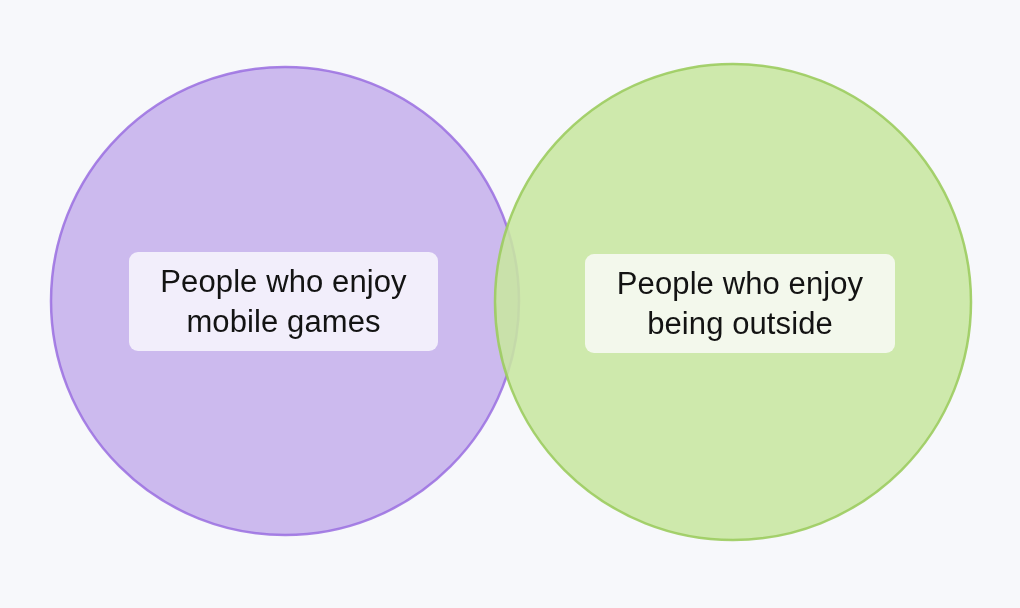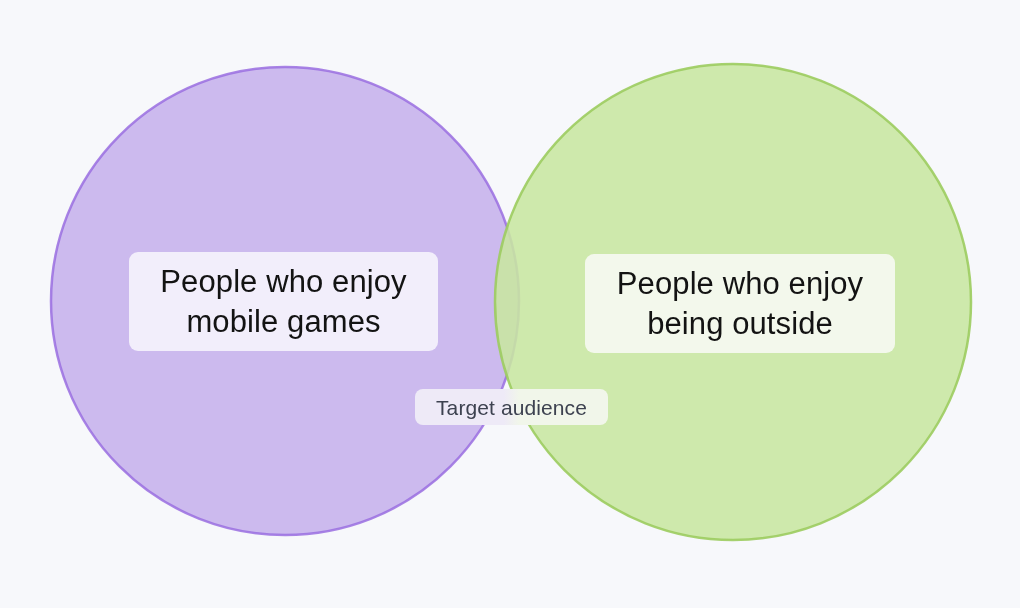--- a/index.html
+++ b/index.html
@@ -83,15 +83,14 @@
     <circle id="circle-left" cx="285" cy="301" r="234" fill="#c6b0ec" fill-opacity="0.88" stroke="#9a6fe0" stroke-opacity="0.85" stroke-width="2.5"></circle>
     <circle id="circle-right" cx="733" cy="302" r="238" fill="#c8e6a0" fill-opacity="0.88" stroke="#9ccc5f" stroke-opacity="0.9" stroke-width="2.5"></circle>
   </svg>
 
   <div class="set-label" id="label-left" style="background: rgb(242, 238, 251);">People who enjoy
 mobile games</div>
 
   <div class="set-label" id="label-right" style="background: rgb(243, 248, 236);">People who enjoy
 being outside</div>
 
-  <div id="label-intersection" style="color: rgb(61, 66, 80);">Target audience</div>
 
 </div>
 
 </body></html>

